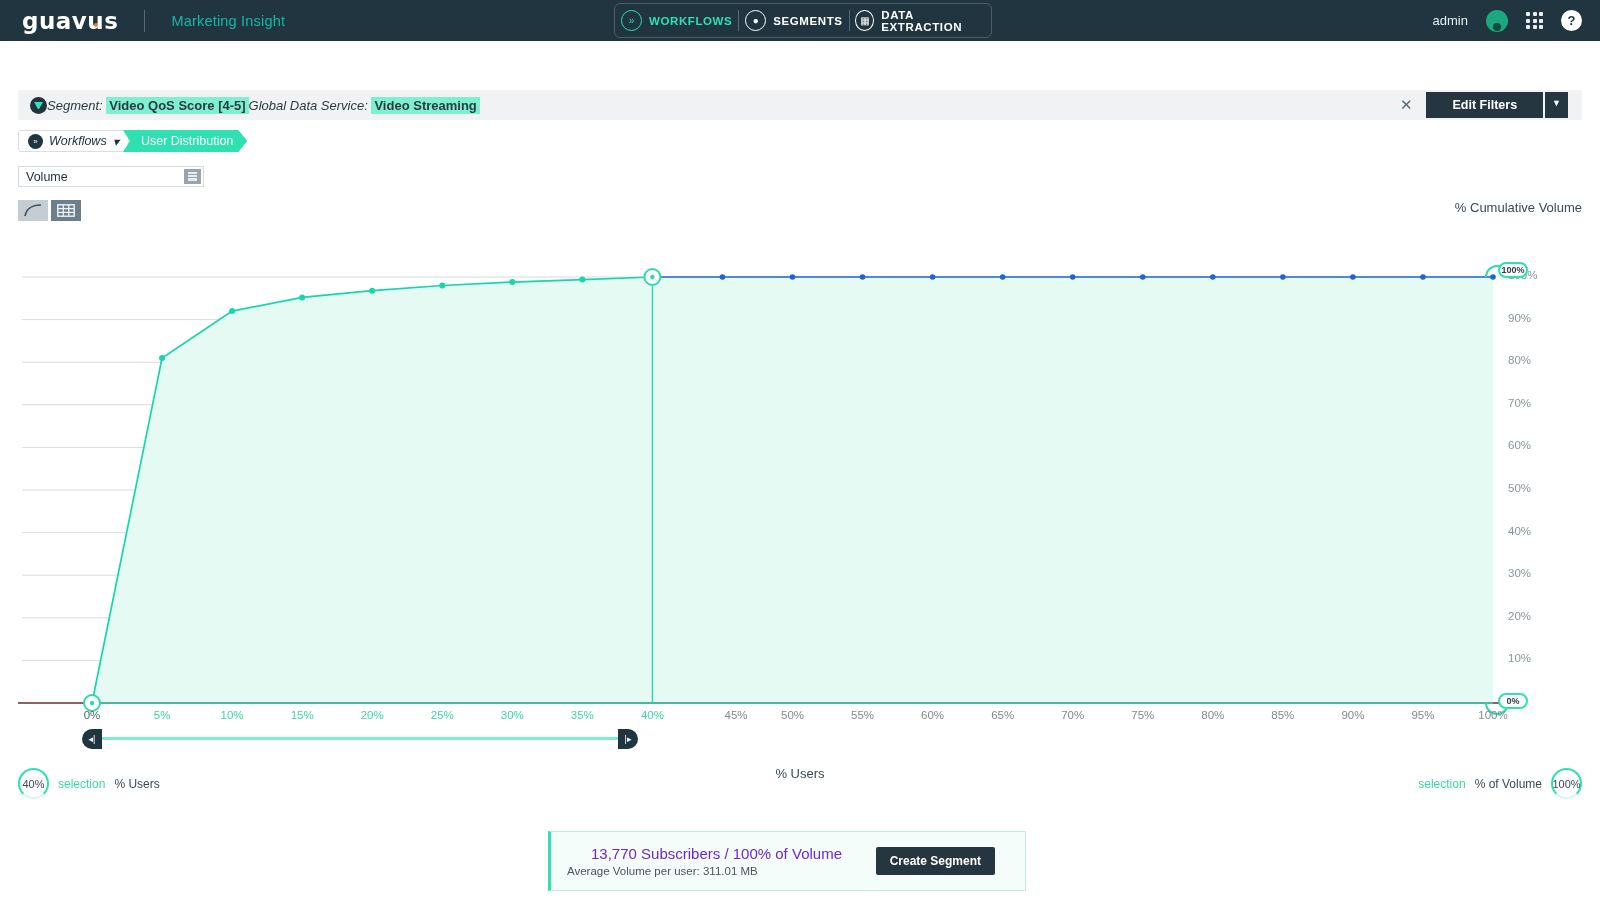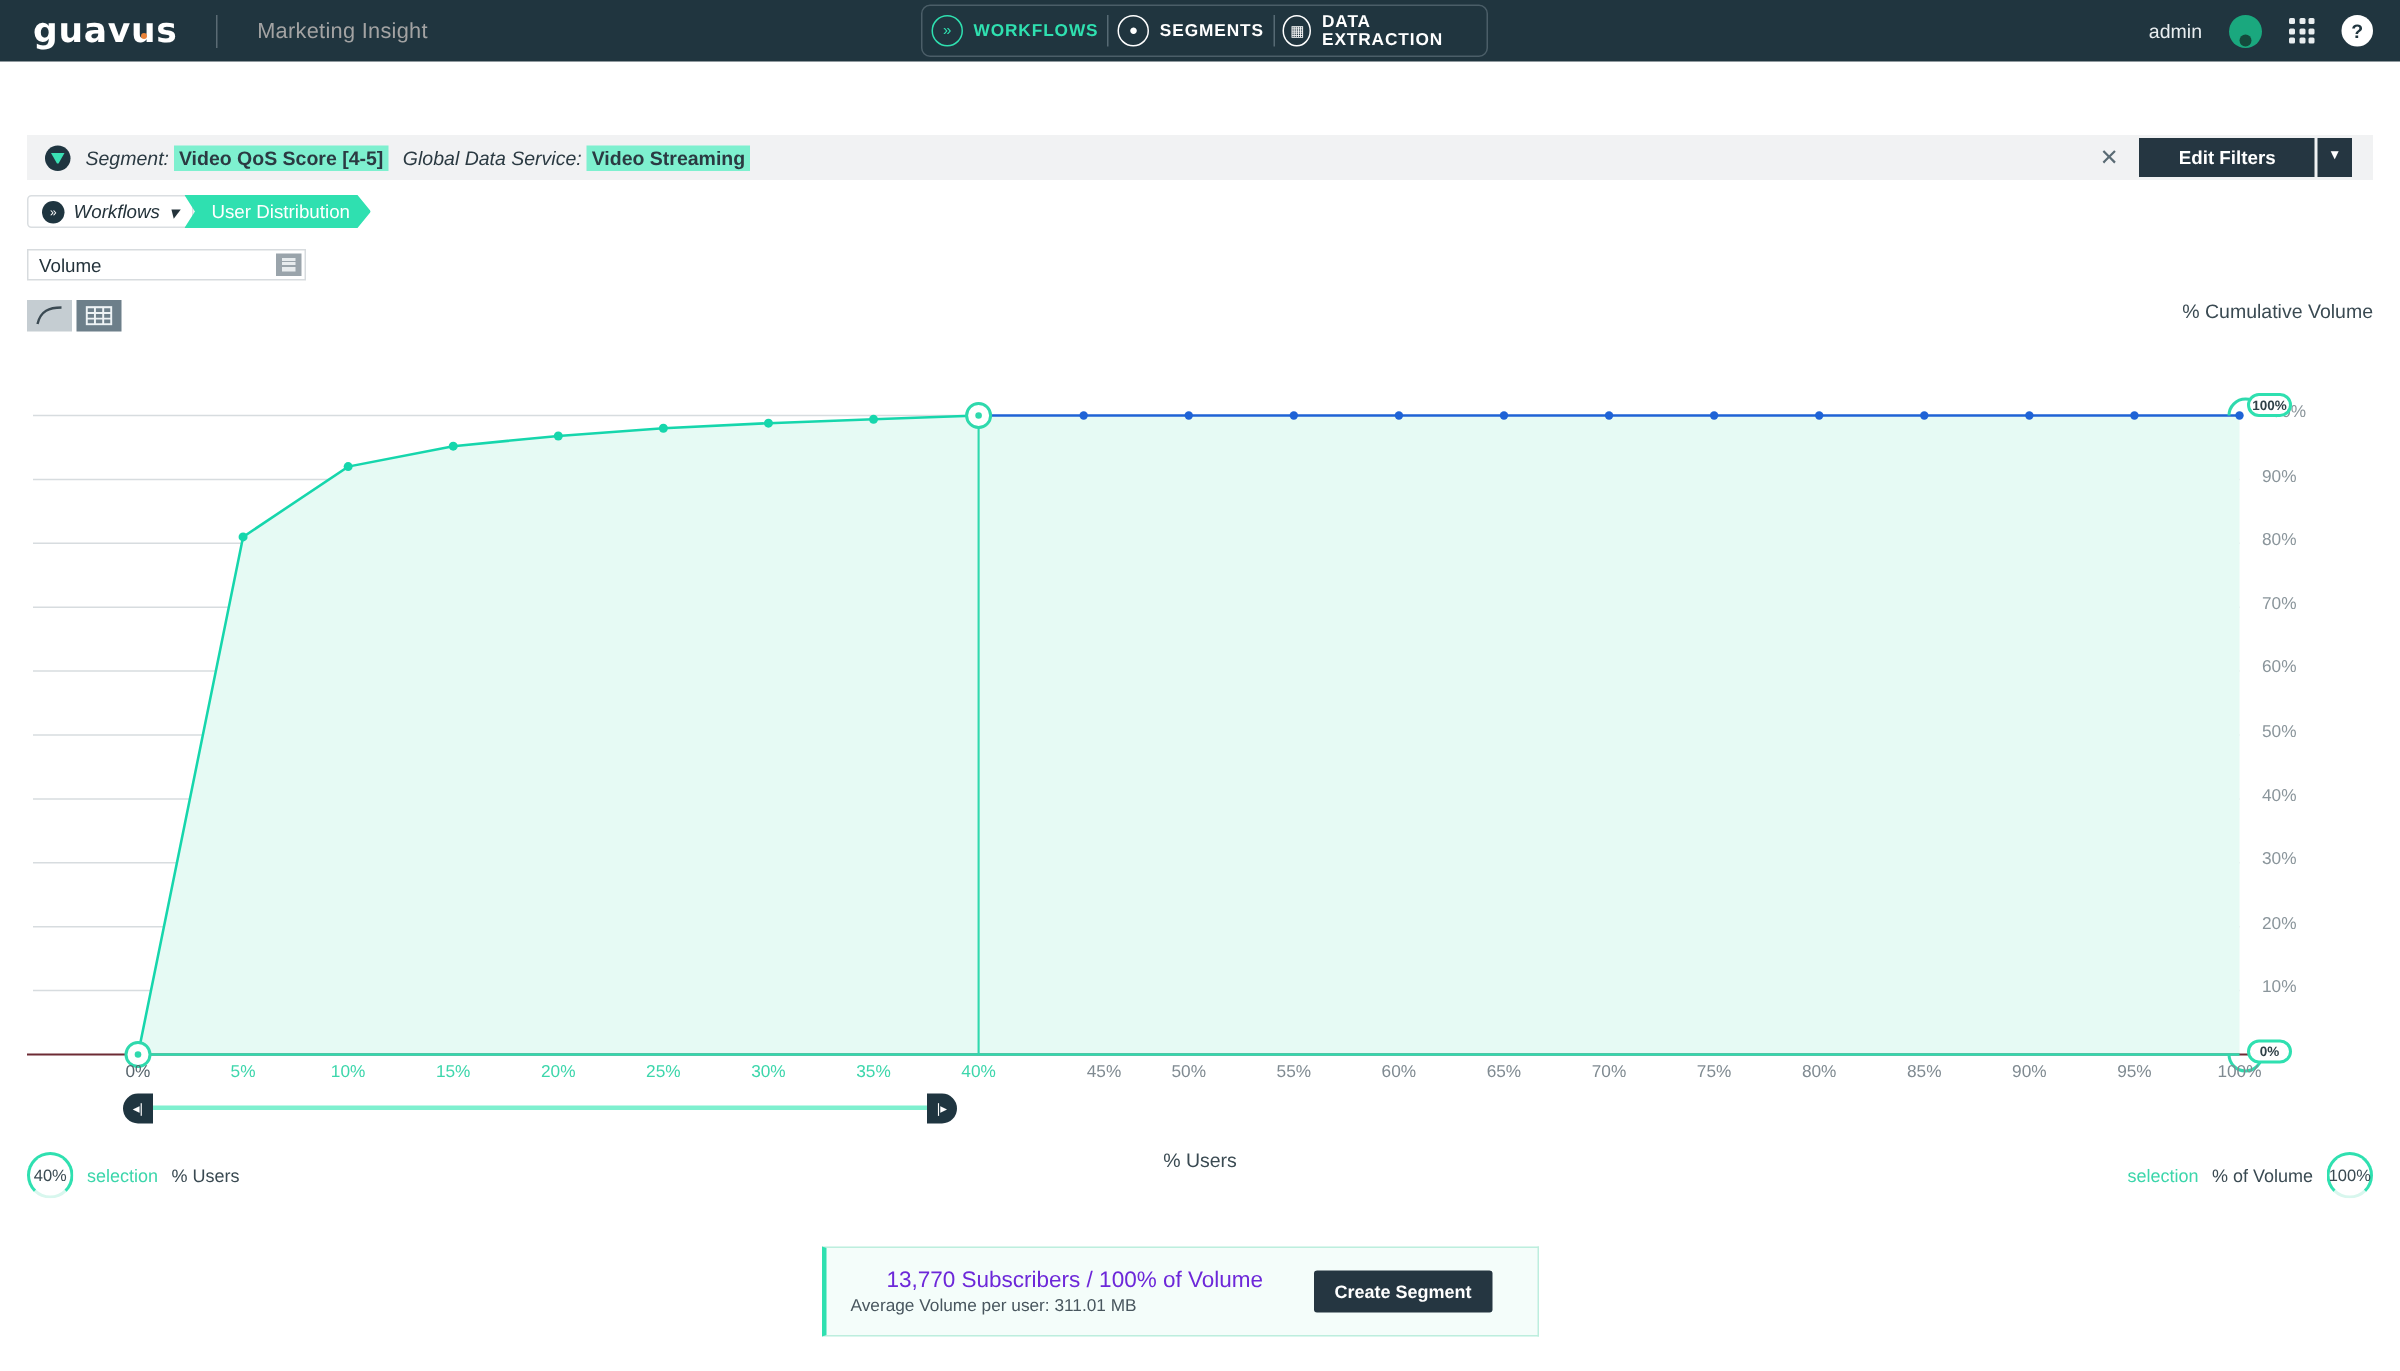--- a/index.html
+++ b/index.html
@@ -18,21 +18,21 @@
     background:#20353f; display:flex; align-items:center;
   }
   .logo-wrap { margin-left:22px; display:flex; align-items:baseline; }
   .logo-text {
     color:#ffffff; font-size:23px; font-weight:bold; letter-spacing:.5px;
     font-family:"DejaVu Sans", sans-serif;
   }
   .logo-dot { width:4px; height:4px; border-radius:50%; background:#e8833a;
     display:inline-block; margin-left:-24px; margin-right:20px; position:relative; top:-2px; }
   .nav-sep { width:1px; height:22px; background:#5a6b74; margin:0 26px; }
-  .app-title { color:#a3a3a3; font-size:14.5px; letter-spacing:.2px;text-align:right; }
+  .app-title { color:#14b8a6; font-size:14.5px; letter-spacing:.2px;text-align:right; }
 
   .nav-center {
     position:absolute; left:614px; top:3px; width:378px; height:35px;
     border:1px solid #4b5e68; border-radius:6px;
     display:flex; align-items:center; justify-content:space-around;
   }
   .nav-item { display:flex; align-items:center; gap:7px; padding:0 6px; cursor:pointer; }
   .nav-item .lbl { font-size:11.5px; font-weight:bold; letter-spacing:.6px; color:#ffffff; }
   .nav-item.active .lbl { color:#2fe0b0; }
   .nav-divider { width:1px; height:21px; background:#566a74; }
@@ -76,21 +76,21 @@
 
   
   .filterbar {
     position:absolute; left:18px; top:90px; width:1564px; height:30px;
     background:#f1f2f3; display:flex; align-items:center;
   }
   .funnel { width:17px; height:17px; border-radius:50%; background:#1f3540; margin-left:12px;
     display:flex; align-items:center; justify-content:center; }
   .funnel i { width:9px; height:0; border-left:4.5px solid transparent; border-right:4.5px solid transparent;
     border-top:7px solid #3ae0b4; display:block; }
-  .filter-txt { margin-left:10px; font-size:13px; color:#2b3a42; }
+  .filter-txt { font-size:13px; color:#2b3a42; }
   .filter-key { font-style:italic; }
   .filter-val { background:#7ef0cf; font-weight:bold; padding:1px 3px; font-style:normal; }
   .filter-right { margin-left:auto; display:flex; align-items:center; gap:14px; margin-right:14px; }
   .x-btn { color:#5a6b74; font-size:15px; cursor:pointer; }
   .edit-filters { background:#253641; color:#fff; font-size:12.5px; font-weight:bold;
     padding:6px 26px; cursor:pointer; }
   .edit-caret { background:#253641; color:#fff; padding:6px 7px; margin-left:2px; font-size:9px; cursor:pointer; }
 
   
   .crumbs { position:absolute; left:18px; top:130px; display:flex; align-items:center; }

